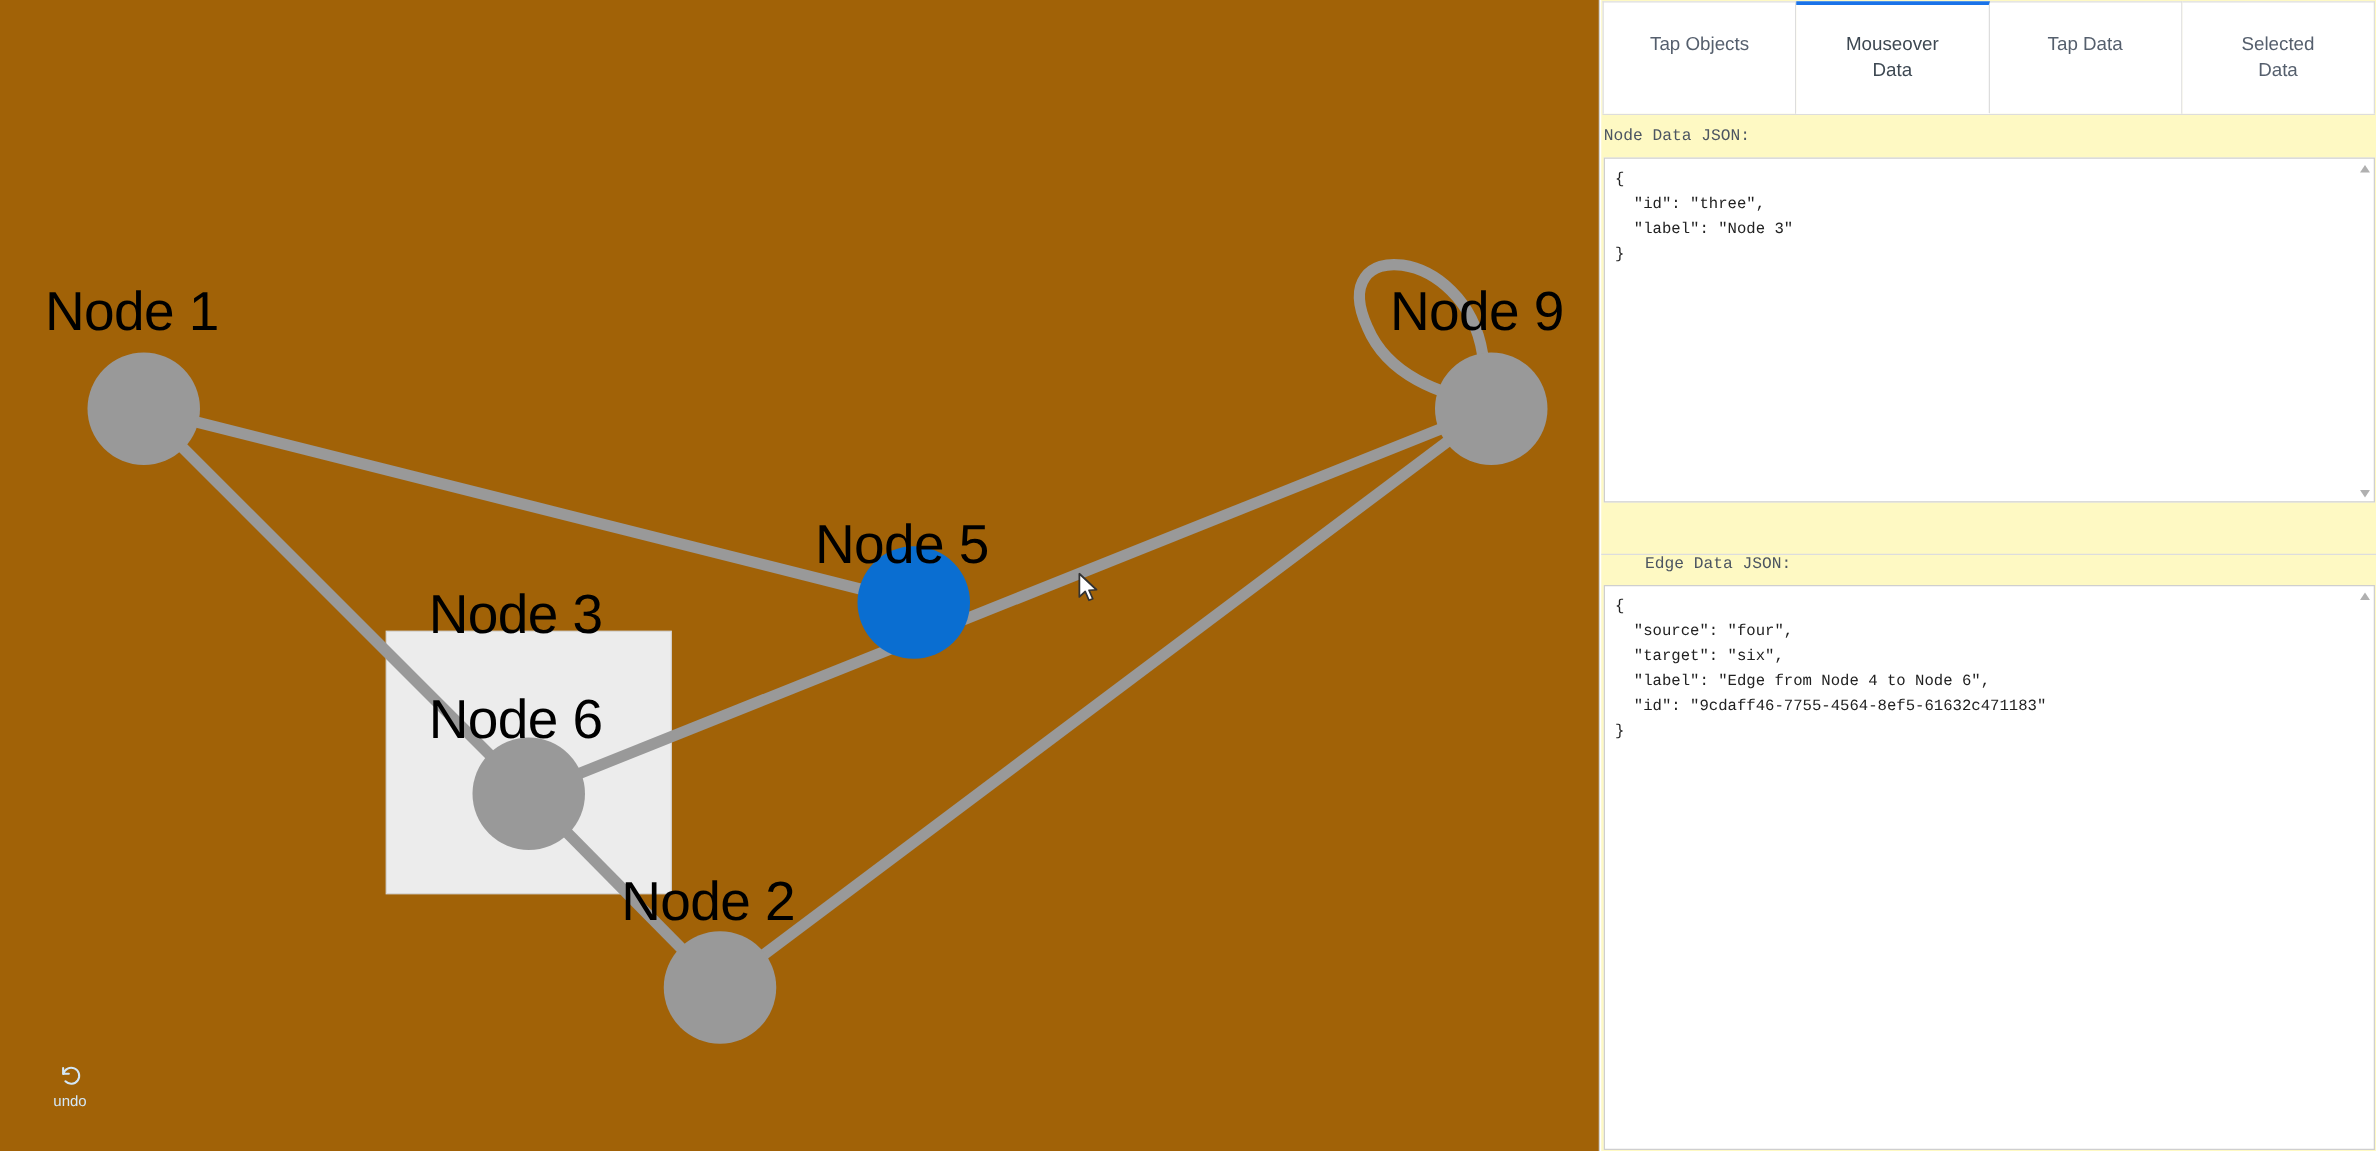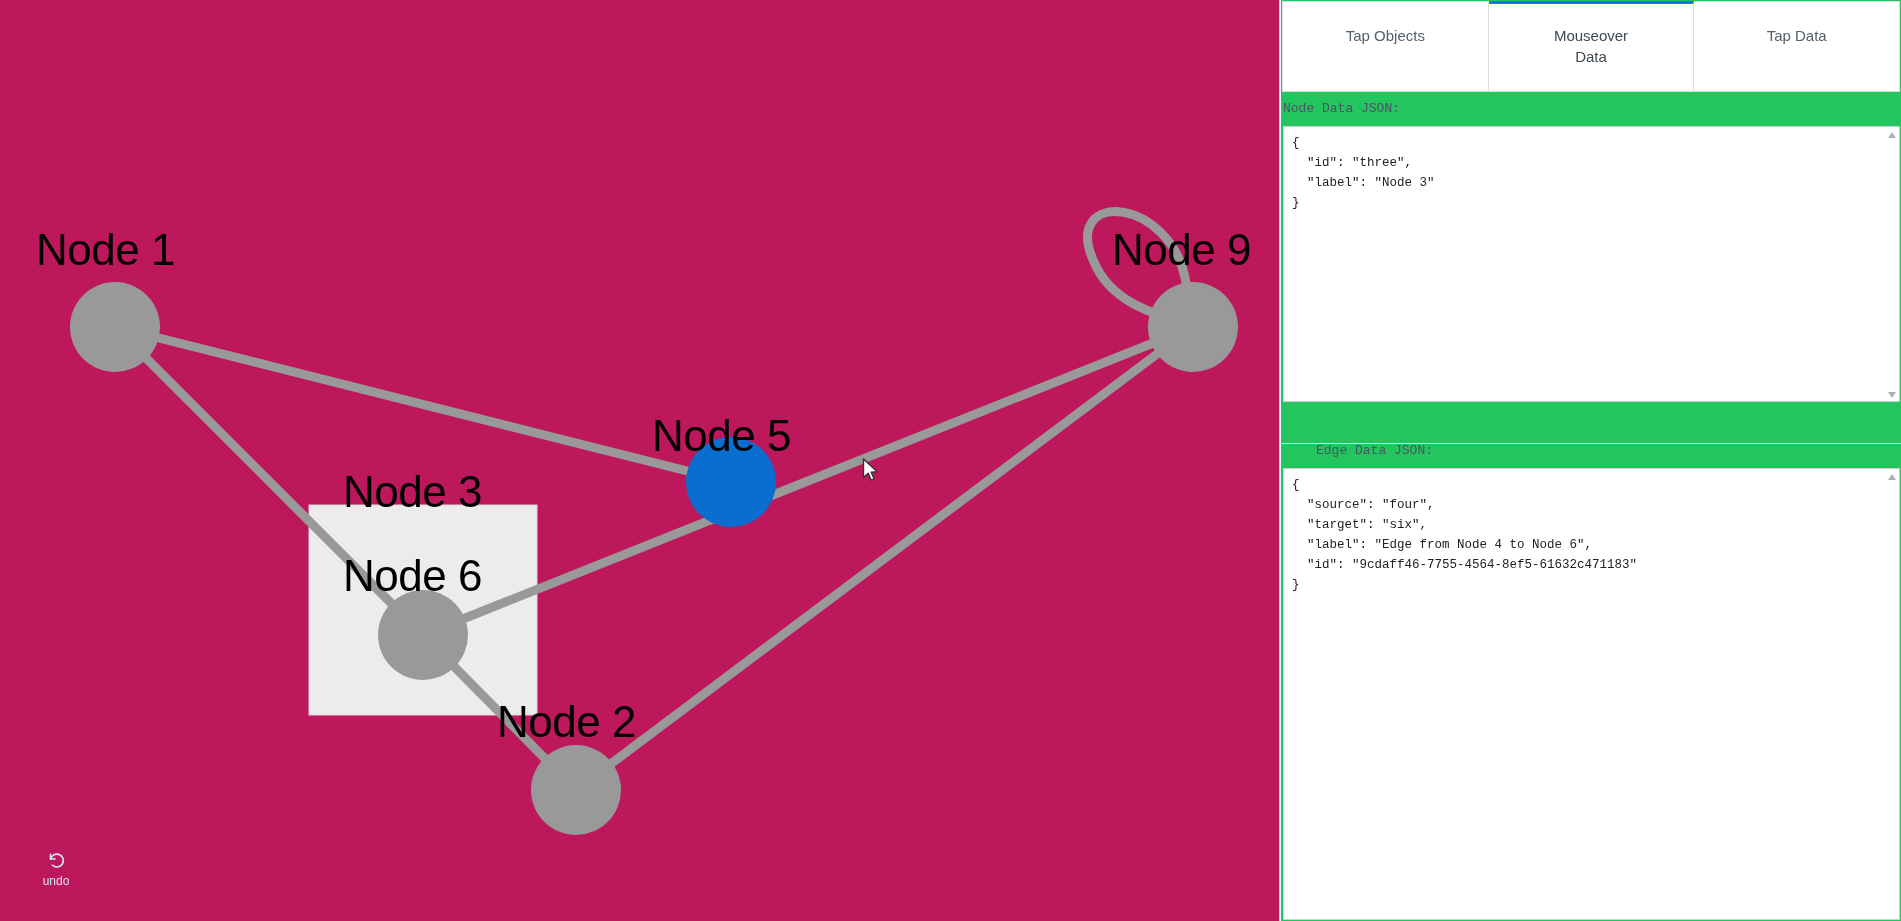--- a/index.html
+++ b/index.html
@@ -19,21 +19,21 @@
     background: #ffffff;
   }
 
   
   #graph-panel {
     position: absolute;
     left: 0;
     top: 0;
     width: 1280px;
     height: 921px;
-    background: #be185d;
+    background: #a16207;
     border-right: 1px solid #d4d4d4;
     box-sizing: border-box;
     overflow: hidden;
   }
 
   #graph-svg {
     position: absolute;
     left: 0;
     top: 0;
     width: 1280px;
@@ -80,21 +80,21 @@
     pointer-events: none;
   }
 
   
   #inspector {
     position: absolute;
     left: 1281px;
     top: 0;
     width: 620px;
     height: 921px;
-    background: #22c55e;
+    background: #fef9c3;
     box-sizing: border-box;
   }
 
   #tab-bar {
     position: absolute;
     left: 1px;
     top: 1px;
     width: 618px;
     height: 91px;
     display: flex;
@@ -238,20 +238,23 @@
     <div id="tab-bar">
       <div class="tab">
         <span class="tab-text">Tap Objects</span>
       </div>
       <div class="tab active">
         <span class="tab-text">Mouseover Data</span>
       </div>
       <div class="tab">
         <span class="tab-text">Tap Data</span>
       </div>
+      <div class="tab">
+        <span class="tab-text">Selected Data</span>
+      </div>
     </div>
 
     <div class="field-label" style="top:101px;">Node Data JSON:</div>
     <div class="json-box" id="node-json-box">{
   "id": "three",
   "label": "Node 3"
 }</div>
     <svg class="grip" style="left:606px; top:130px;" viewBox="0 0 10 10">
       <path d="M5 2 L9 8 L1 8 Z" fill="#b0b0b0"></path>
     </svg>

